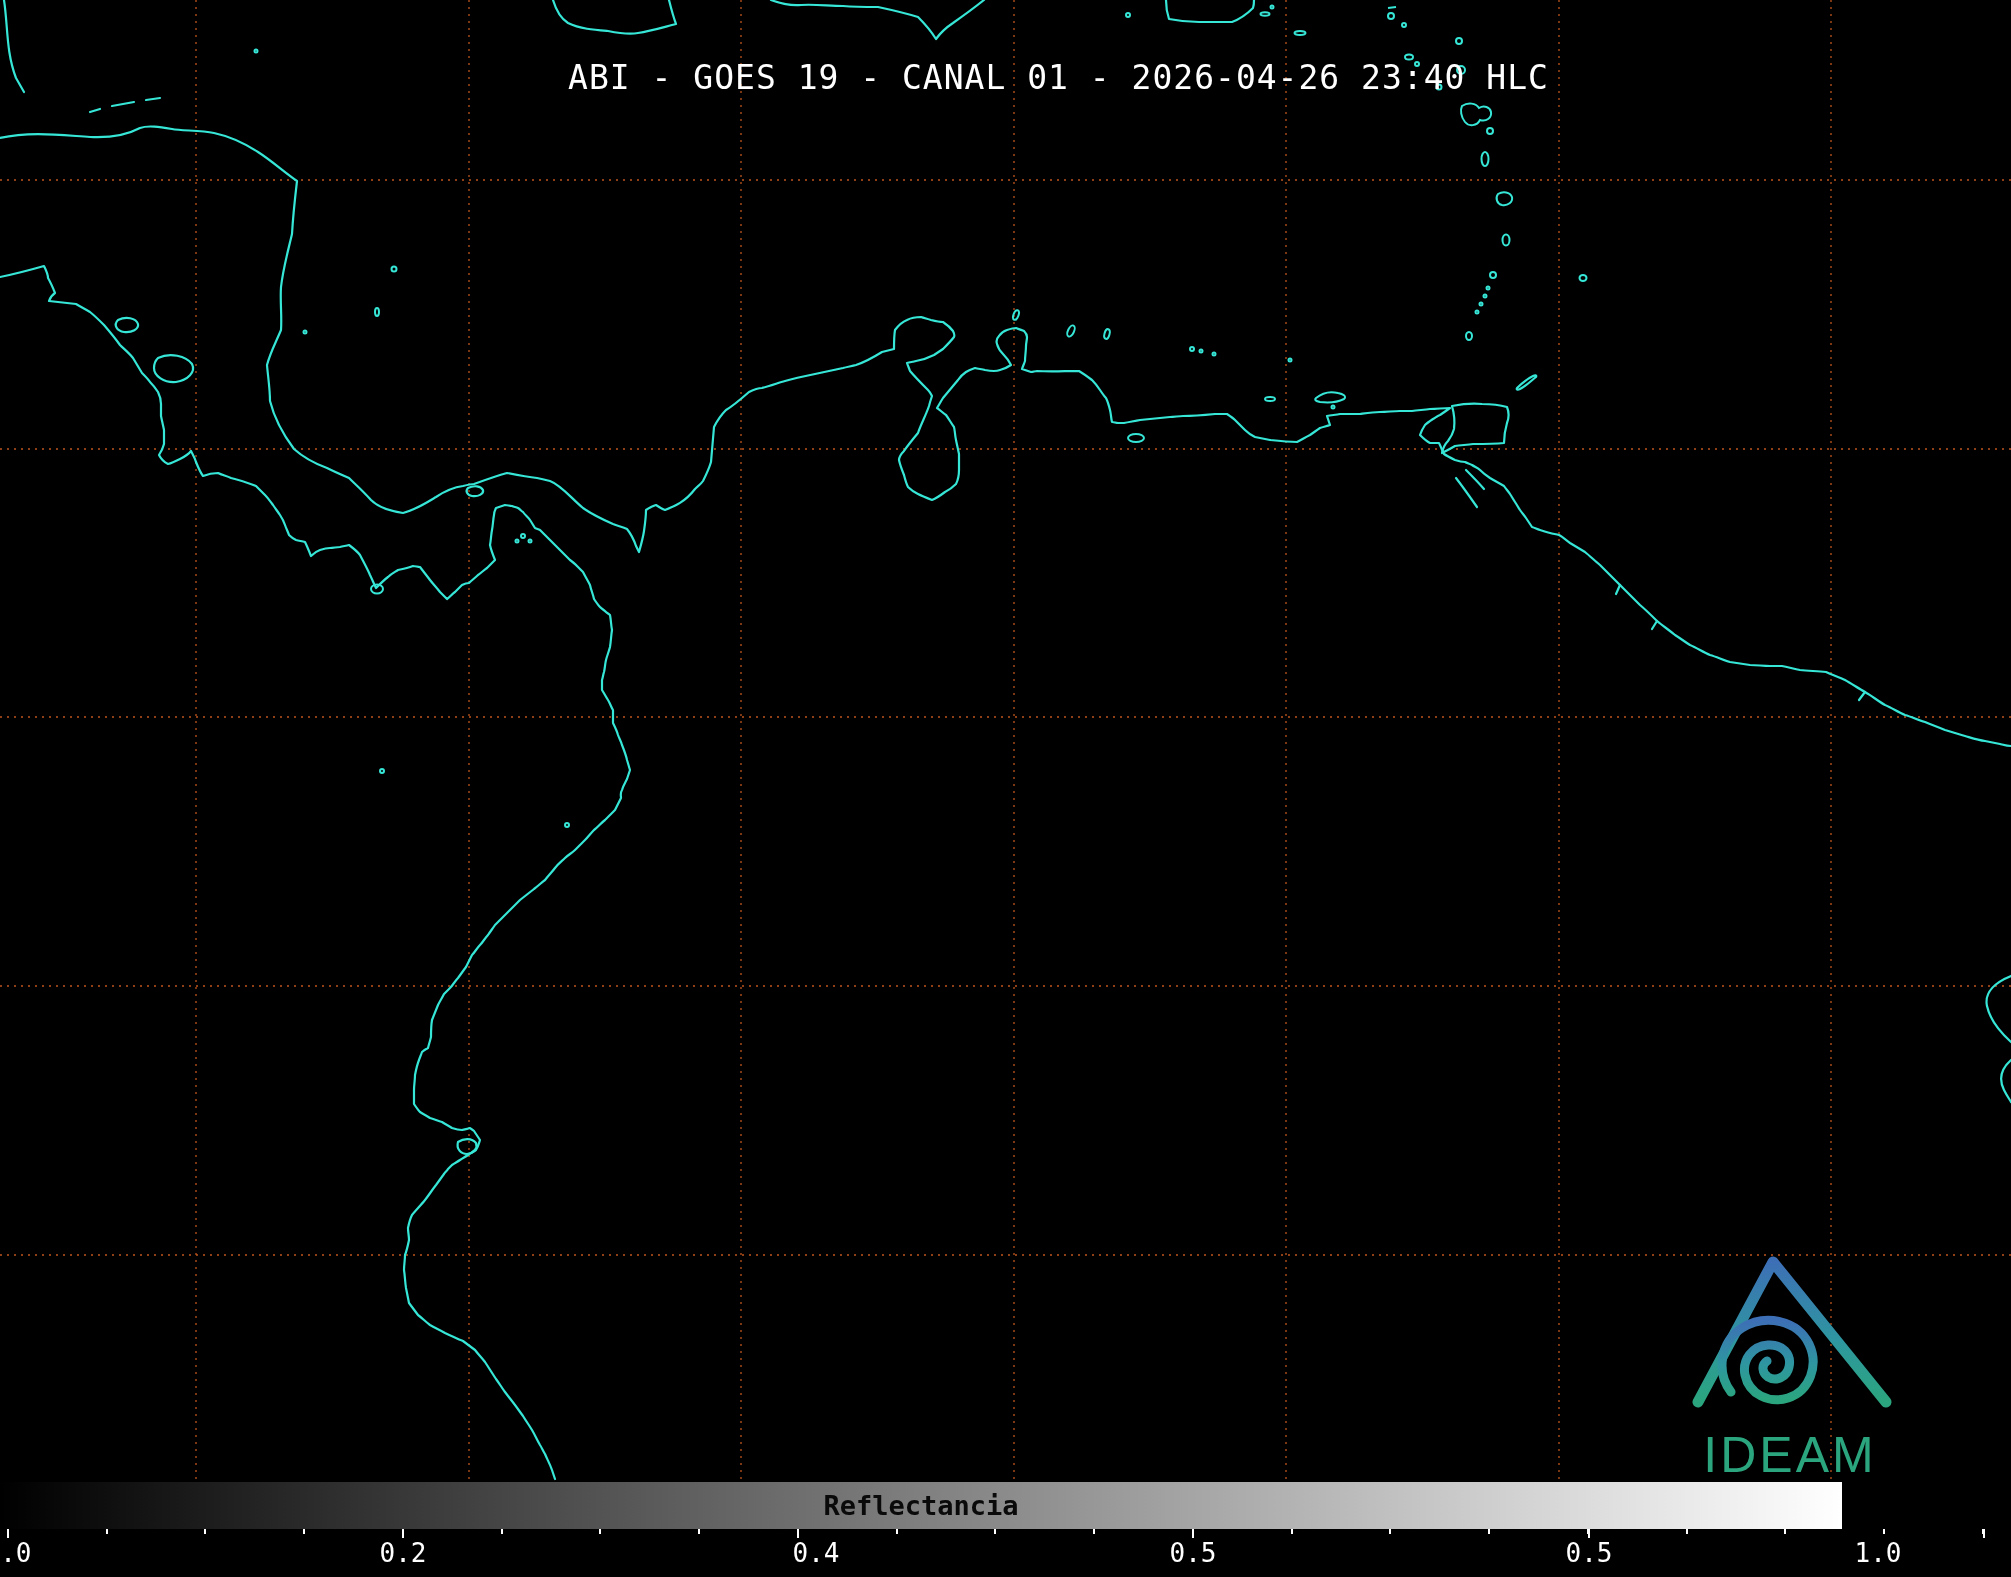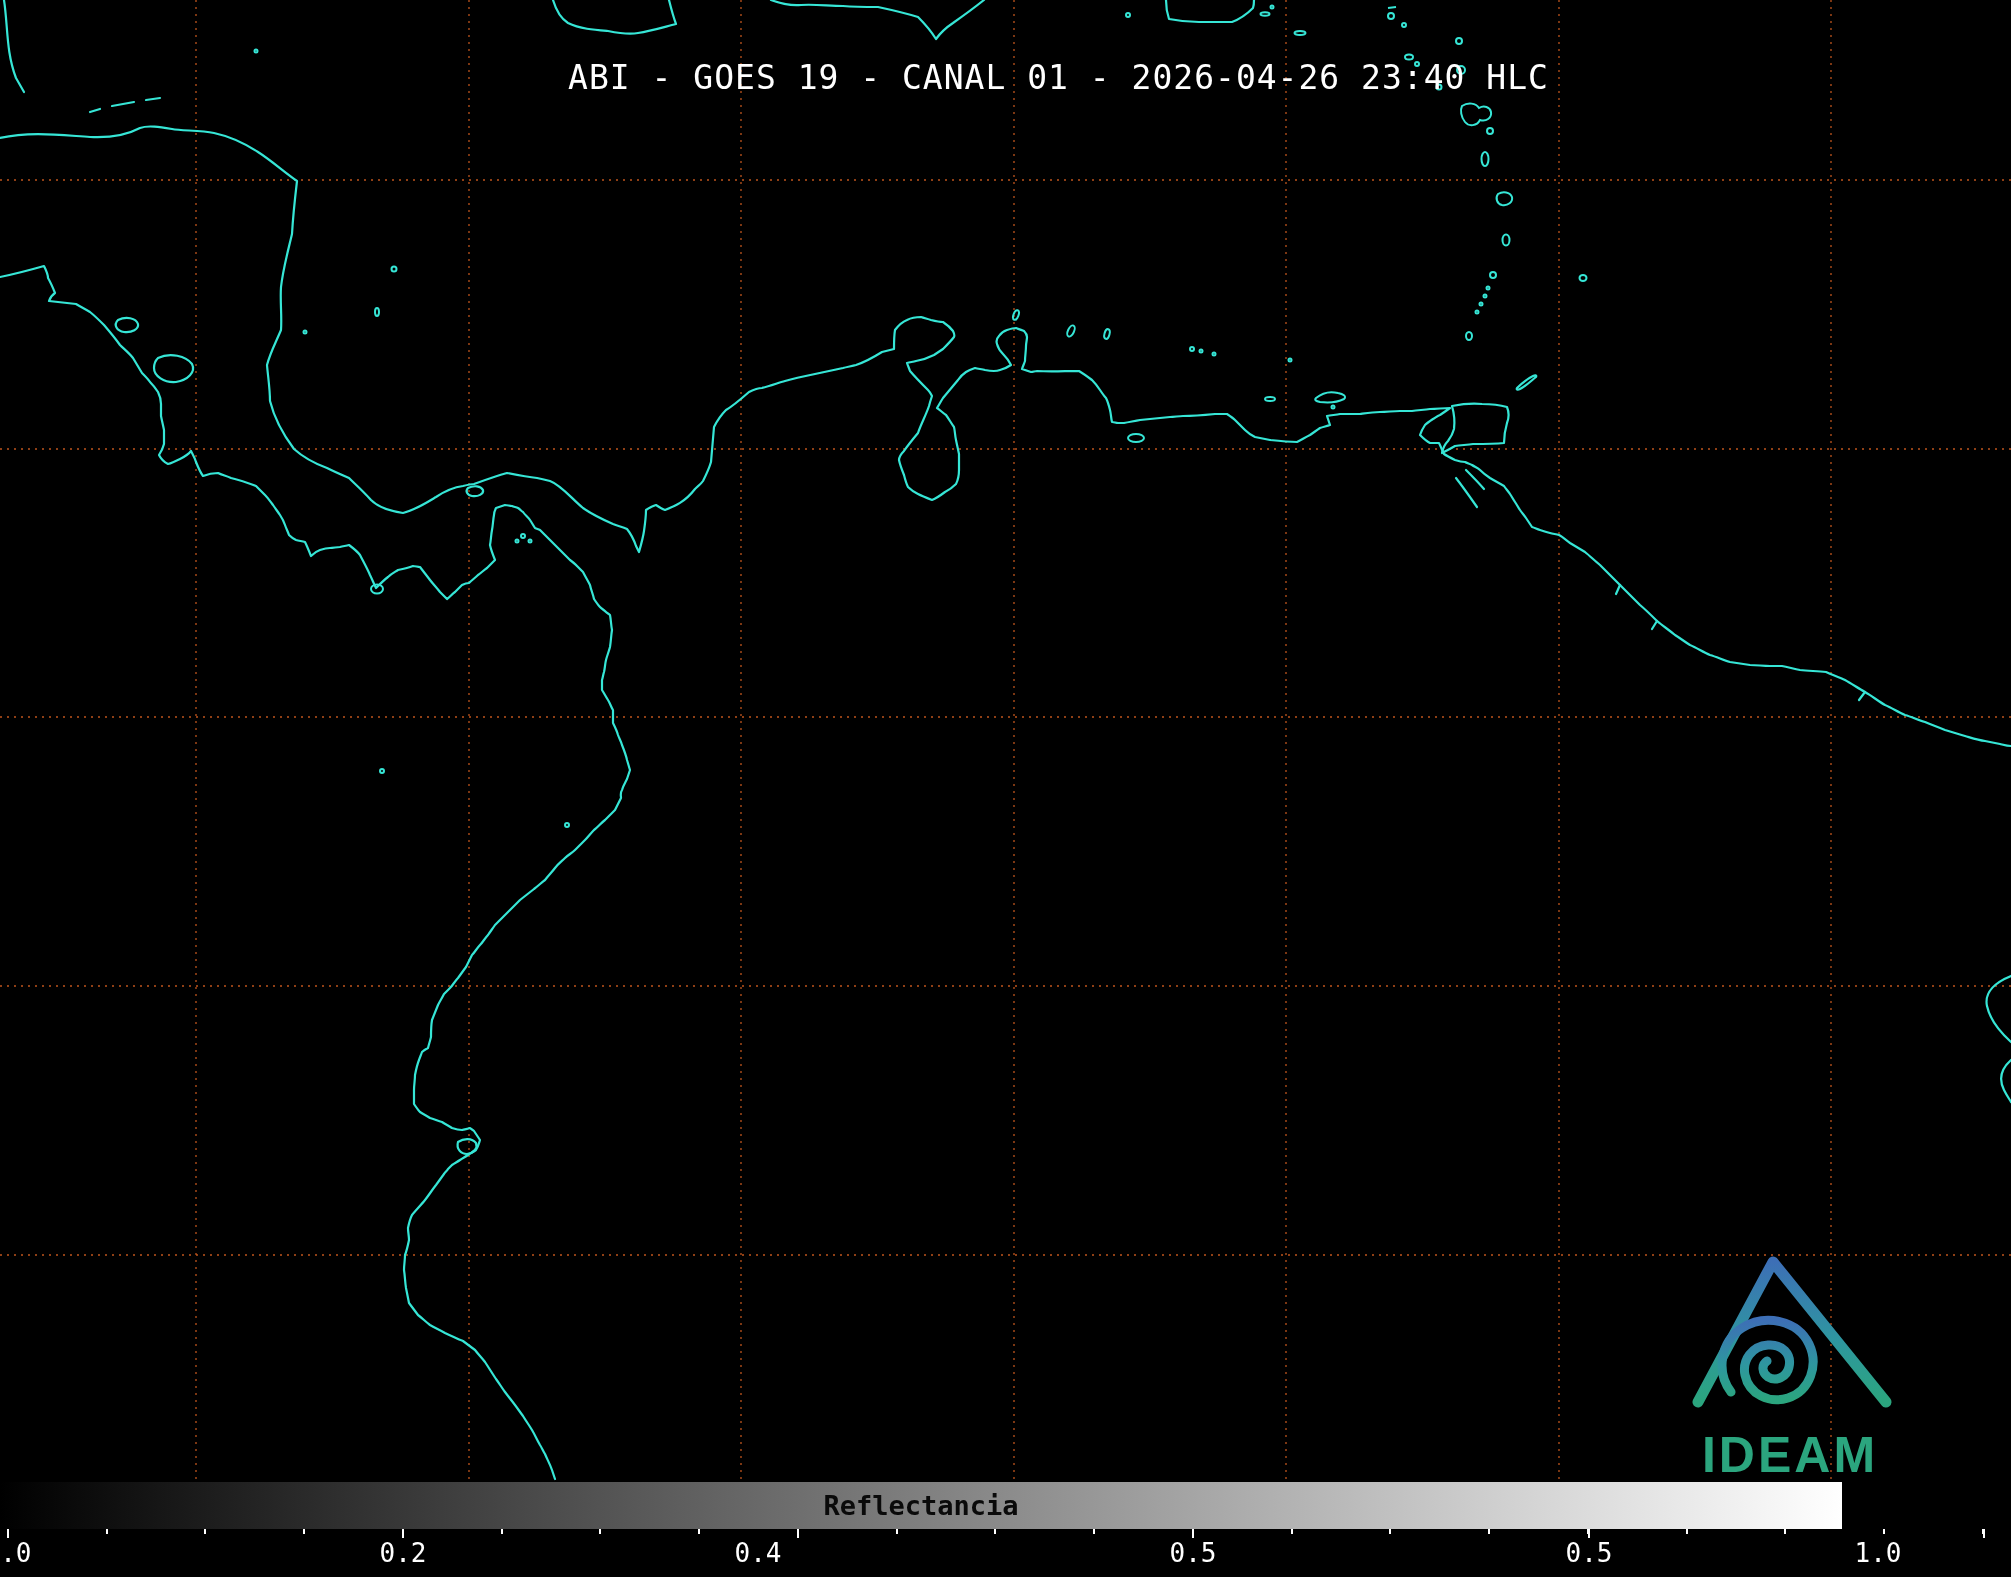--- a/index.html
+++ b/index.html
@@ -17,21 +17,21 @@
             display:flex;align-items:center;justify-content:center;}
   .cb-label{color:var(--cb-label-color,#0a0a0a);font-weight:bold;font-size:27px;}
   .cb-axis{position:absolute;left:0;top:47px;width:100%;height:14px;}
   .minor-ticks{position:absolute;left:7px;top:0;width:1978px;height:5px;
                background:repeating-linear-gradient(to right,#fff 0 2px,transparent 2px 98.75px);}
   .tick{position:absolute;top:0;width:2px;height:9px;background:#fff;transform:translateX(-50%);}
   .tick-label{position:absolute;top:56px;transform:translateX(-50%);color:var(--tick-color,#fff);font-size:26px;}
   .logo{position:absolute;left:1668px;top:1244px;width:244px;height:236px;}
   .logo-mark{position:absolute;left:0;top:0;width:244px;height:180px;}
   .logo-text{position:absolute;left:0;top:182px;width:100%;text-align:center;
-             font-family:"Liberation Sans",sans-serif;font-weight:bold;font-size:50px;
+             font-family:"Liberation Sans",sans-serif;font-weight:normal;font-size:50px;
              color:var(--logo-color,#2ba57e);letter-spacing:3px;}
 </style>
 </head>
 <body>
 
 <div class="stage">
 
   <svg class="map-svg" viewBox="0 0 2011 1577">
     <g>
       <line class="grid" x1="196" y1="0" x2="196" y2="1479"></line>
@@ -161,19 +161,19 @@
       <div class="minor-ticks"></div>
       <div class="tick" style="left:8px"></div>
       <div class="tick" style="left:403px"></div>
       <div class="tick" style="left:798px"></div>
       <div class="tick" style="left:1193px"></div>
       <div class="tick" style="left:1589px"></div>
       <div class="tick" style="left:1984px"></div>
     </div>
     <div class="tick-label" style="left:8px">0.0</div>
     <div class="tick-label" style="left:403px">0.2</div>
-    <div class="tick-label" style="left:758px">0.4</div>
+    <div class="tick-label" style="left:816px">0.4</div>
     <div class="tick-label" style="left:1193px">0.5</div>
     <div class="tick-label" style="left:1589px">0.5</div>
     <div class="tick-label" style="left:1878px">1.0</div>
   </div>
 
 </div>
 
 </body></html>

